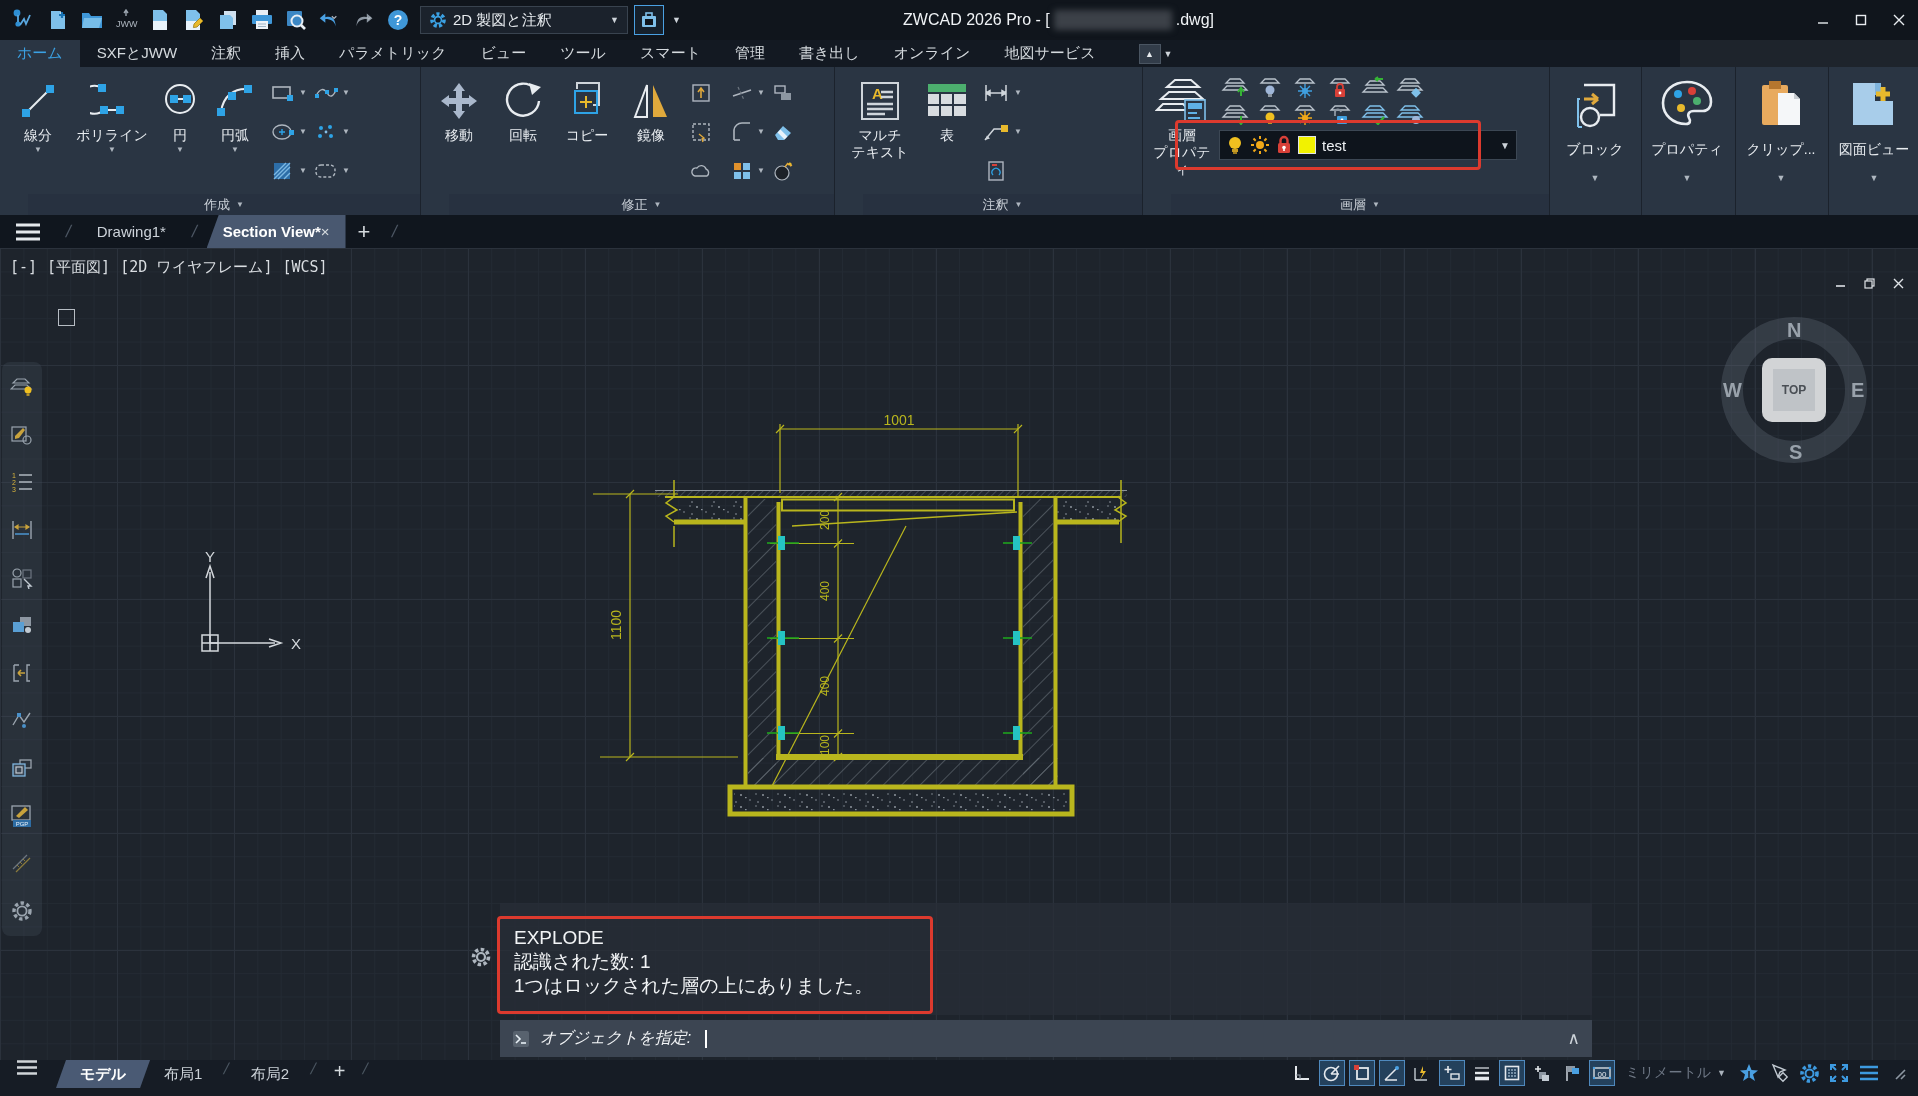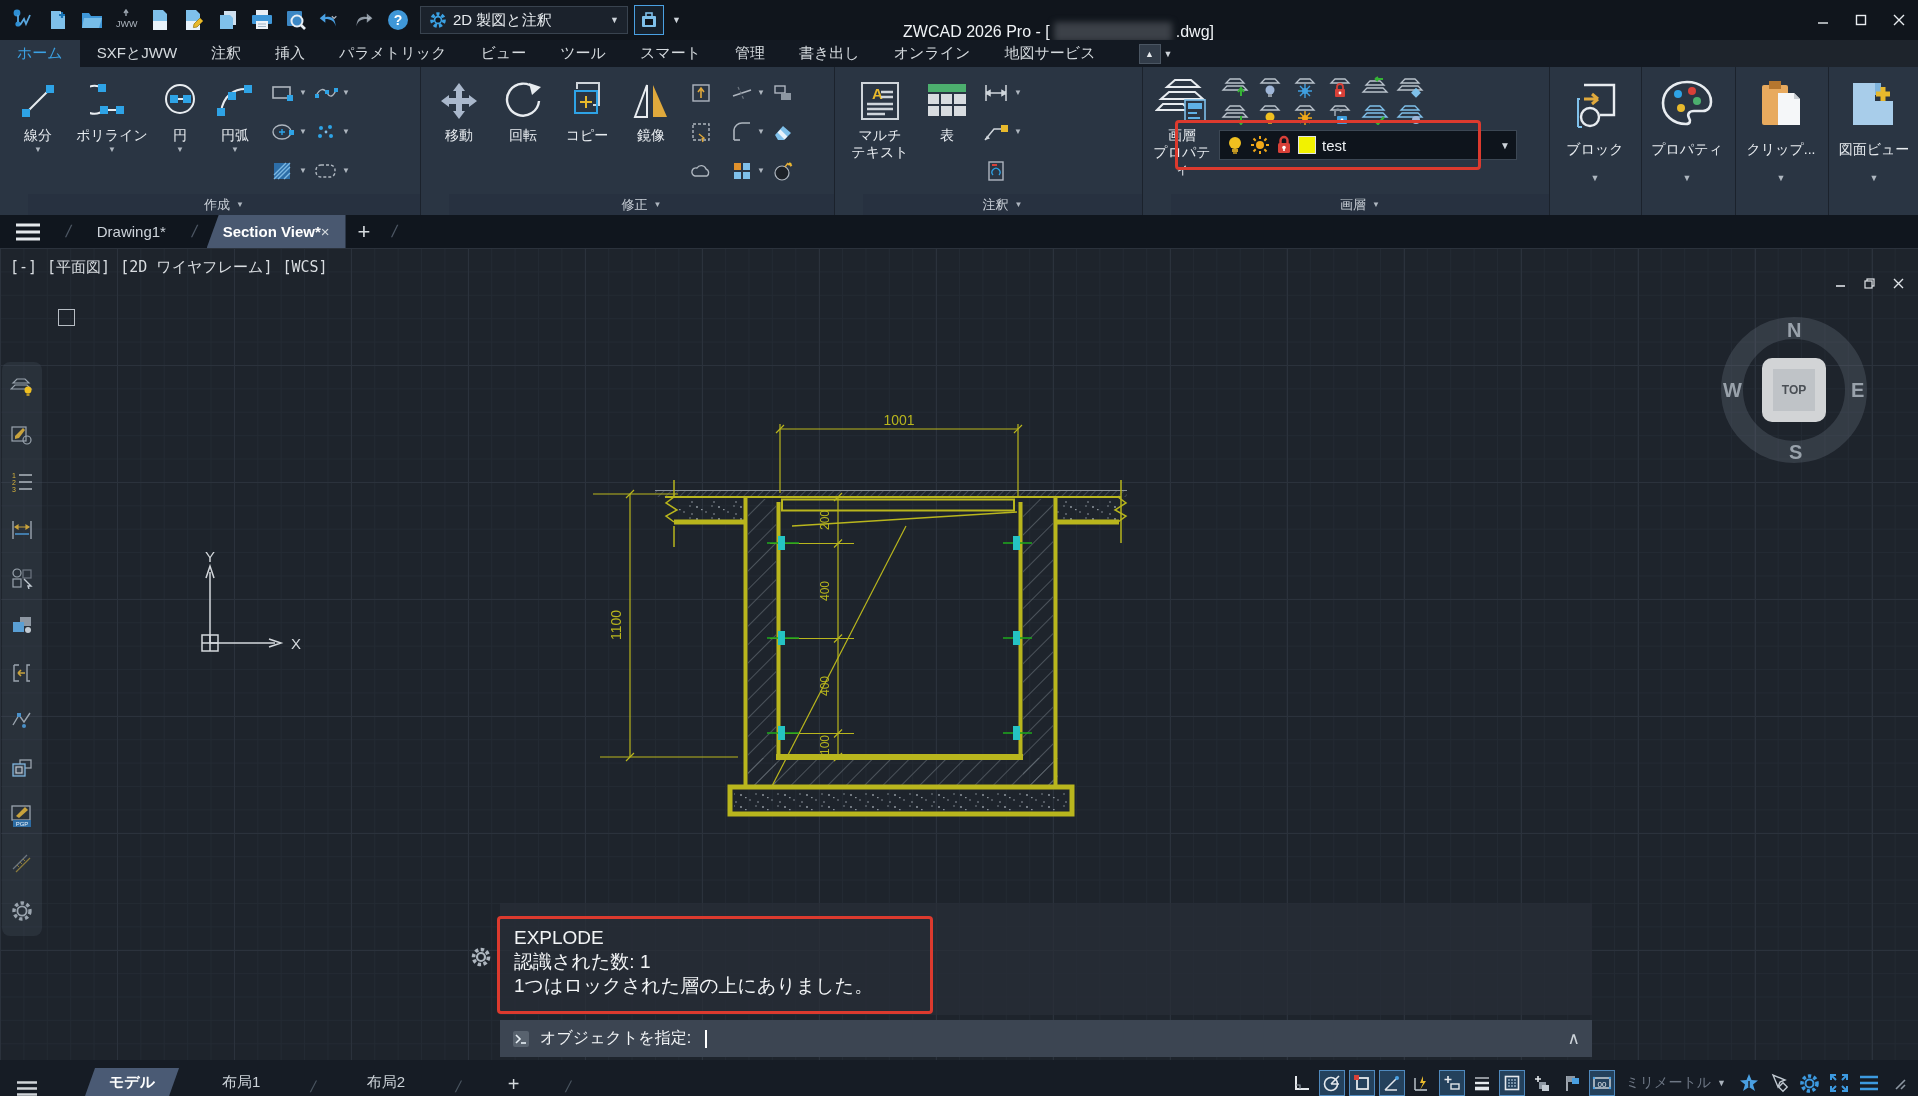--- a/index.html
+++ b/index.html
@@ -11,21 +11,21 @@
   
   .titlebar{position:absolute;left:0;top:0;width:1918px;height:40px;background:#10151c;
             display:flex;align-items:center;}
   .qat{display:flex;align-items:center;gap:6px;padding-left:10px;}
   .qbtn{width:28px;height:28px;display:flex;align-items:center;justify-content:center;}
   .wsbox{display:flex;align-items:center;gap:6px;background:#1b222c;border:1px solid #39434f;
          height:26px;padding:0 8px;margin-left:8px;width:190px;}
   .wsbox .lbl{font-size:15px;color:#e6eaee;flex:1;}
   .boxbtn{width:28px;height:28px;border:1px solid #4aa0e2;background:#16202b;margin-left:6px;
           display:flex;align-items:center;justify-content:center;}
-  .title-text{position:absolute;left:50%;transform:translateX(-18%);top:12px;height:40px;
+  .title-text{position:absolute;left:50%;transform:translateX(-18%);top:0;height:40px;
               display:flex;align-items:center;font-size:16px;color:#f0f3f6;gap:4px;}
   .blurred{display:inline-block;width:118px;height:20px;background:#3c4148;filter:blur(3px);
            border-radius:2px;}
   .winctl{position:absolute;right:0;top:0;height:40px;display:flex;}
   .winbtn{width:38px;height:40px;display:flex;align-items:center;justify-content:center;color:#e8ecef;}
   
   .menubar{position:absolute;left:0;top:40px;width:1680px;height:27px;background:#131922;
            display:flex;align-items:stretch;font-size:15px;}
   .mtab{padding:0 17px;display:flex;align-items:center;color:#d5dade;cursor:default;}
   .mtab.active{background:#2a3543;color:#3ba1e3;}
@@ -98,28 +98,28 @@
           border-radius:10px;display:flex;align-items:center;justify-content:center;}
   .topbtn .inner{width:42px;height:42px;background:#bfc3c7;display:flex;align-items:center;
                  justify-content:center;font-size:12px;font-weight:bold;color:#4a4f55;}
   .minisq{position:absolute;left:58px;top:61px;width:15px;height:15px;border:1px solid #b7bdc4;}
   
   .cmdhist{position:absolute;left:500px;top:655px;width:1092px;height:112px;
            background:rgba(40,46,55,0.72);}
   .cmdlines{position:absolute;left:514px;top:678px;font-size:19px;color:#f2f4f6;line-height:24px;}
   .cmdgear{position:absolute;left:470px;top:698px;}
   .cmdbar{position:absolute;left:500px;top:772px;width:1092px;height:37px;background:#3c4552;
-          display:flex;align-items:center;padding:0 12px;gap:10px;box-sizing:border-box;}
+          display:flex;align-items:center;padding:0 12px;gap:10px;box-sizing:border-box;font-style:italic;}
   .cmdprompt{font-size:16px;color:#f2f4f6;}
   .caret{display:inline-block;width:1.5px;height:18px;background:#fff;vertical-align:middle;
          margin-left:4px;}
   .cmdchev{margin-left:auto;color:#cdd3d9;font-size:17px;}
   
   .statusbar{position:absolute;left:0;top:1060px;width:1918px;height:36px;background:#161c25;
-             display:flex;align-items:flex-end;gap:29px;}
+             display:flex;align-items:flex-start;}
   .sb-burger{padding:0 18px 0 16px;}
   .sbtab{font-size:15px;color:#ccd2d8;padding:0 14px;height:28px;display:flex;align-items:center;}
   .sbtab.active{background:#4a5a74;color:#fff;font-weight:bold;
                 clip-path:polygon(10px 0,100% 0,calc(100% - 10px) 100%,0 100%);padding:0 24px;}
   .sbslash{color:#4a5560;font-size:16px;transform:skewX(-14deg);padding:0 8px;}
   .sbplus{color:#d5dade;font-size:20px;padding:0 10px;}
   .sbright{margin-left:auto;display:flex;align-items:center;gap:4px;padding-right:6px;}
   .sico{width:26px;height:26px;display:flex;align-items:center;justify-content:center;}
   .sico.on{background:#24415c;border:1px solid #4f89bd;box-sizing:border-box;}
   .sbunits{font-size:14px;color:#6f7886;display:flex;align-items:center;gap:6px;padding:0 6px;}

